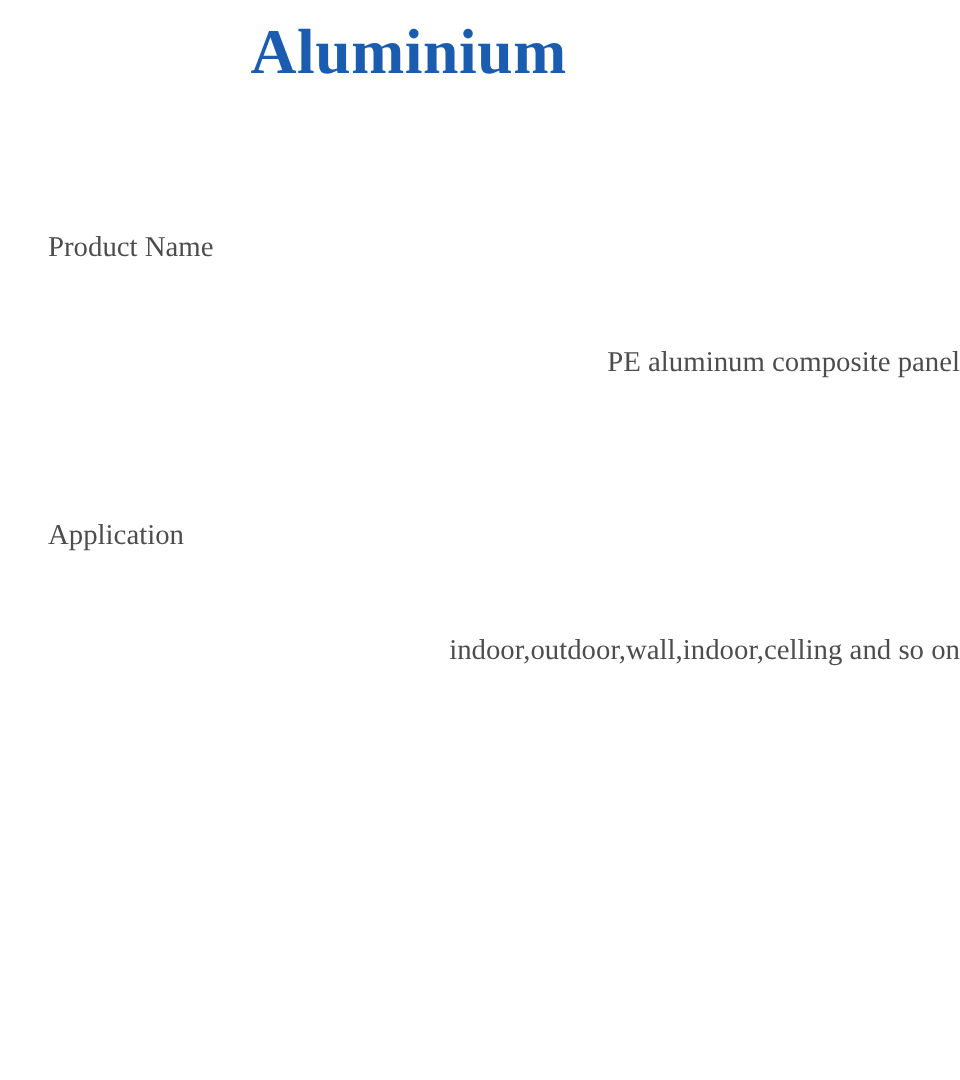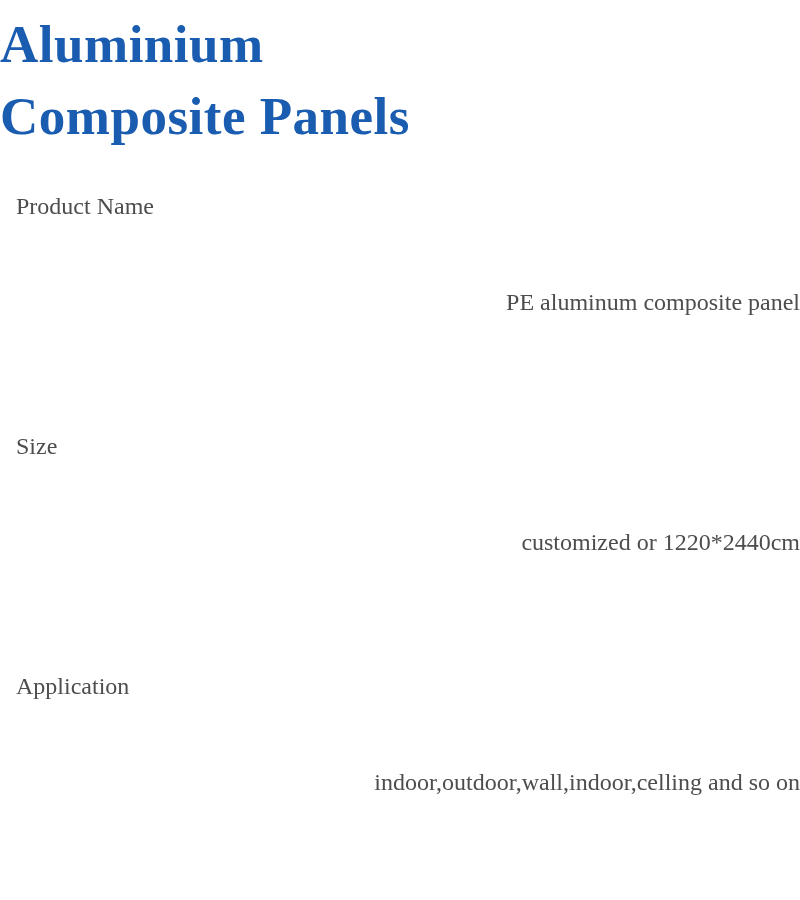--- a/index.html
+++ b/index.html
@@ -21,21 +21,21 @@
     height: 900px;
     background: #ffffff;
   }
 
   
   .title-block {
     position: absolute;
     top: 8px;
     left: 0;
     width: 681px;
-    text-align: left;
+    text-align: center;
   }
   .title-line {
     display: block;
     font-family: "Liberation Serif", "DejaVu Serif", serif;
     font-weight: bold;
     font-size: 53px;
     line-height: 72px;
     color: #1a5cb0;
     letter-spacing: 0.5px;
     white-space: pre;
@@ -60,55 +60,48 @@
     font-family: "Liberation Serif", "DejaVu Serif", serif;
     font-size: 24px;
     line-height: 48px;
     color: #4d4d4d;
     font-weight: normal;
     text-align: left;
     white-space: pre;
   }
   .spec-label {
     width: 254px;
-    padding-left: 16px;
+    padding-left: 40px;
   }
   .spec-value {
     width: 512px;
     padding-left: 0px;
     text-align: right;
   }
   .value-line {
     display: block;
     line-height: 48px;
     white-space: pre;
   }
 </style>
 </head>
 <body>
 
 <div class="page">
 
   <div class="title-block">
     <span class="title-line">Aluminium</span>
-    <span class="title-line">Composite Panels</span>
   </div>
 
   <table class="spec-table">
     <tbody>
       <tr class="spec-row">
         <td class="spec-label">Product Name</td>
         <td class="spec-value">
           <span class="value-line"> PE aluminum composite panel</span>
-        </td>
-      </tr>
-      <tr class="spec-row">
-        <td class="spec-label">Size</td>
-        <td class="spec-value">
-          <span class="value-line">customized or 1220*2440cm</span>
         </td>
       </tr>
       <tr class="spec-row">
         <td class="spec-label">Application</td>
         <td class="spec-value">
           <span class="value-line">indoor,outdoor,wall,indoor,celling and so on</span>
         </td>
       </tr>
 
     </tbody>

